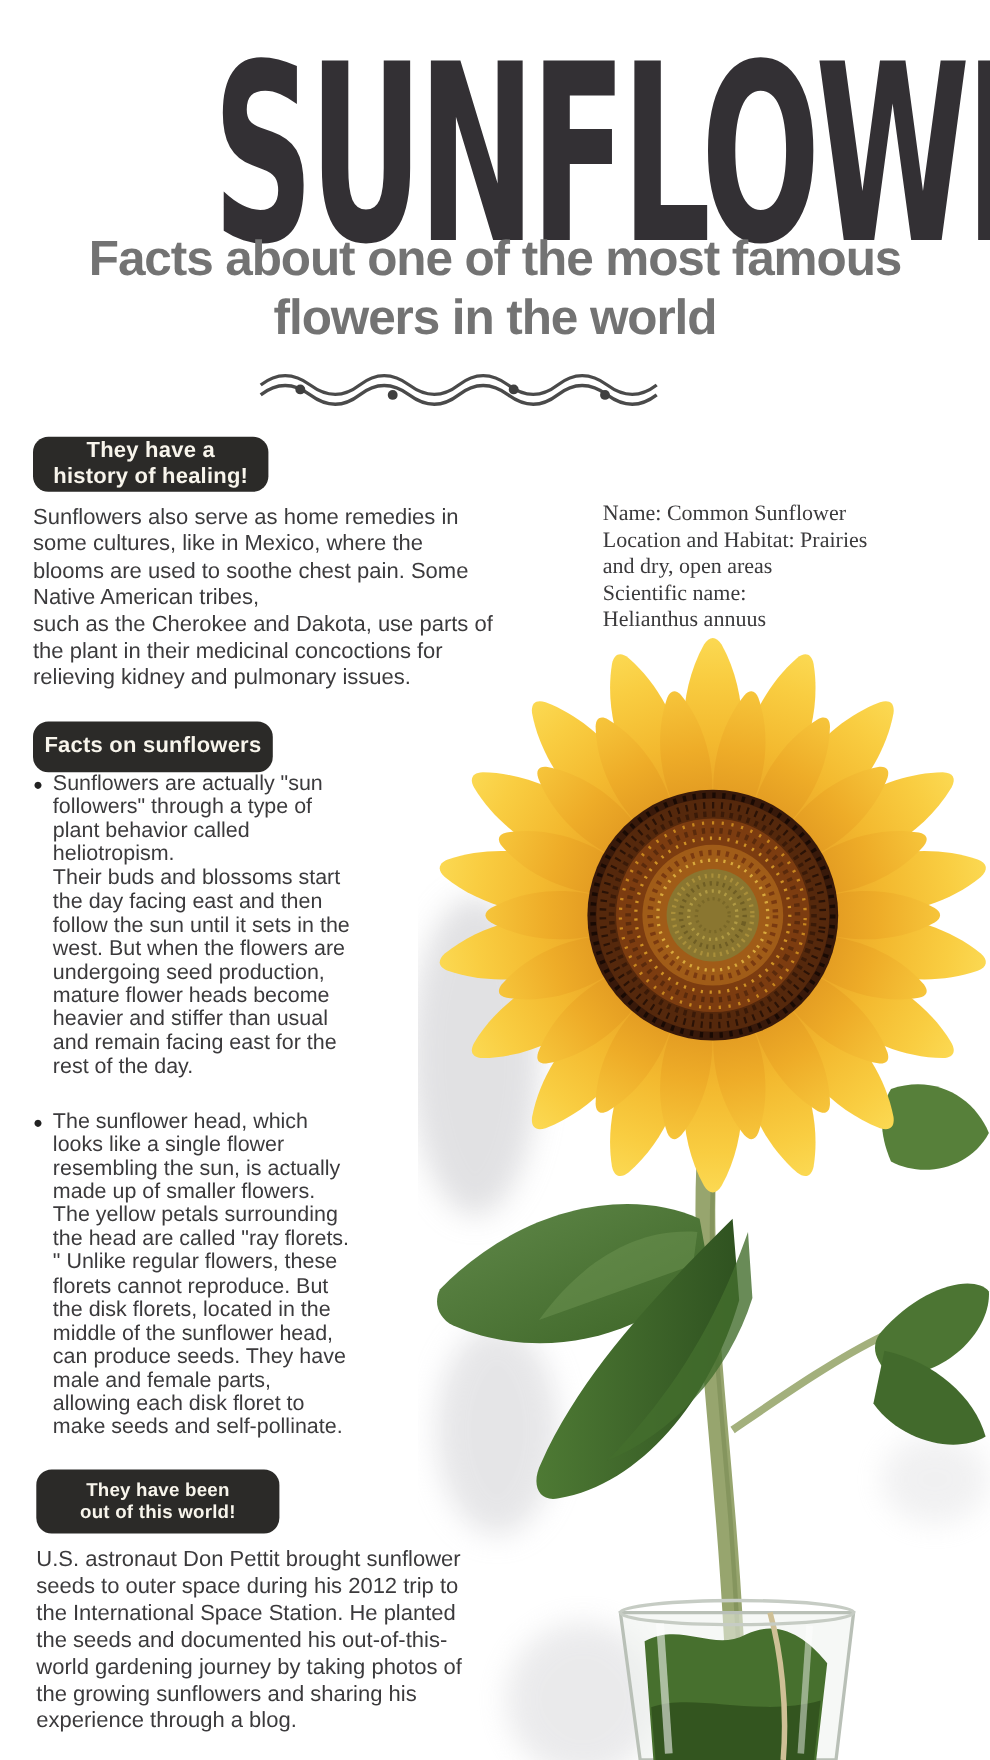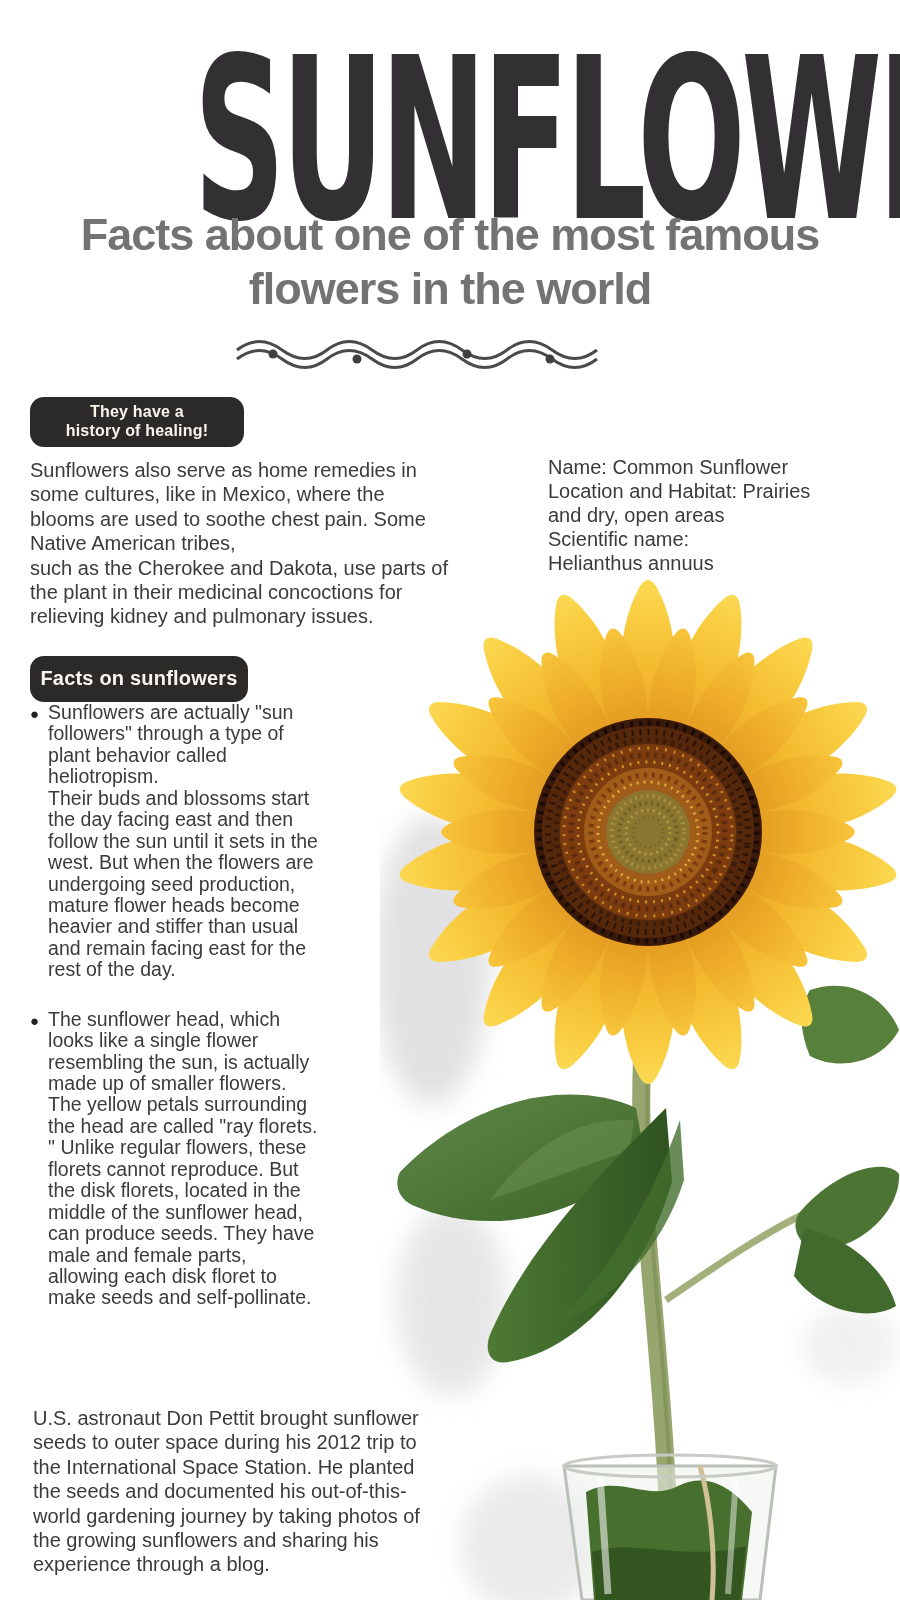--- a/index.html
+++ b/index.html
@@ -17,27 +17,27 @@
   .subtitle{
     position:absolute;top:208px;left:0;width:900px;text-align:center;
     font-weight:bold;font-size:45px;line-height:1.2;color:#737373;letter-spacing:-1px;
   }
   .divider{position:absolute;top:336px;left:233px;width:372px;height:40px;}
   .badge{
     position:absolute;background:#2b2a28;color:#f8f5ec;border-radius:14px;
     display:flex;align-items:center;justify-content:center;text-align:center;
     font-weight:bold;line-height:1.18;letter-spacing:0.2px;
   }
-  .badge-healing{left:30px;top:397px;width:214px;height:50px;font-size:16px;}
+  .badge-healing{left:30px;top:397px;width:214px;height:50px;font-size:20px;}
   .badge-basic{left:546px;top:399px;width:227px;height:48px;font-size:17px;}
   .badge-facts{left:30px;top:656px;width:218px;height:46px;font-size:20px;}
   .badge-space{left:33px;top:1336px;width:221px;height:58px;font-size:17px;}
   .para{position:absolute;font-size:20px;line-height:1.22;color:#3b3a3c;}
   .para-healing{left:30px;top:458px;width:470px;}
-  .para-basic{left:548px;top:455px;width:340px;line-height:1.2;}
+  .para-basic{left:548px;top:455px;width:340px;line-height:1.2;font-family:Liberation Serif, serif;}
   .para-space{left:33px;top:1364px;width:480px;margin-top:42px;}
   .facts-list{
     position:absolute;left:30px;top:702px;width:400px;margin:0;padding:0;list-style:none;
     display:flex;flex-direction:column;gap:28px;
   }
   .fact-item{display:flex;align-items:flex-start;gap:9px;font-size:19.5px;line-height:1.1;color:#3b3a3c;}
   .bullet{flex:0 0 auto;font-size:15px;line-height:1;padding-top:4px;color:#222;}
   .illustration{position:absolute;left:380px;top:560px;width:520px;height:1040px;}
 </style>
 </head>
@@ -232,20 +232,22 @@
 florets cannot reproduce. But
 the disk florets, located in the
 middle of the sunflower head,
 can produce seeds. They have
 male and female parts,
 allowing each disk floret to
 make seeds and self-pollinate.</span>
     </li>
   </ul>
 
+  <div class="badge badge-space pre">They have been
+out of this world!</div>
   <div class="para para-space pre">U.S. astronaut Don Pettit brought sunflower
 seeds to outer space during his 2012 trip to
 the International Space Station. He planted
 the seeds and documented his out-of-this-
 world gardening journey by taking photos of
 the growing sunflowers and sharing his
 experience through a blog.</div>
 
 </div>
 

